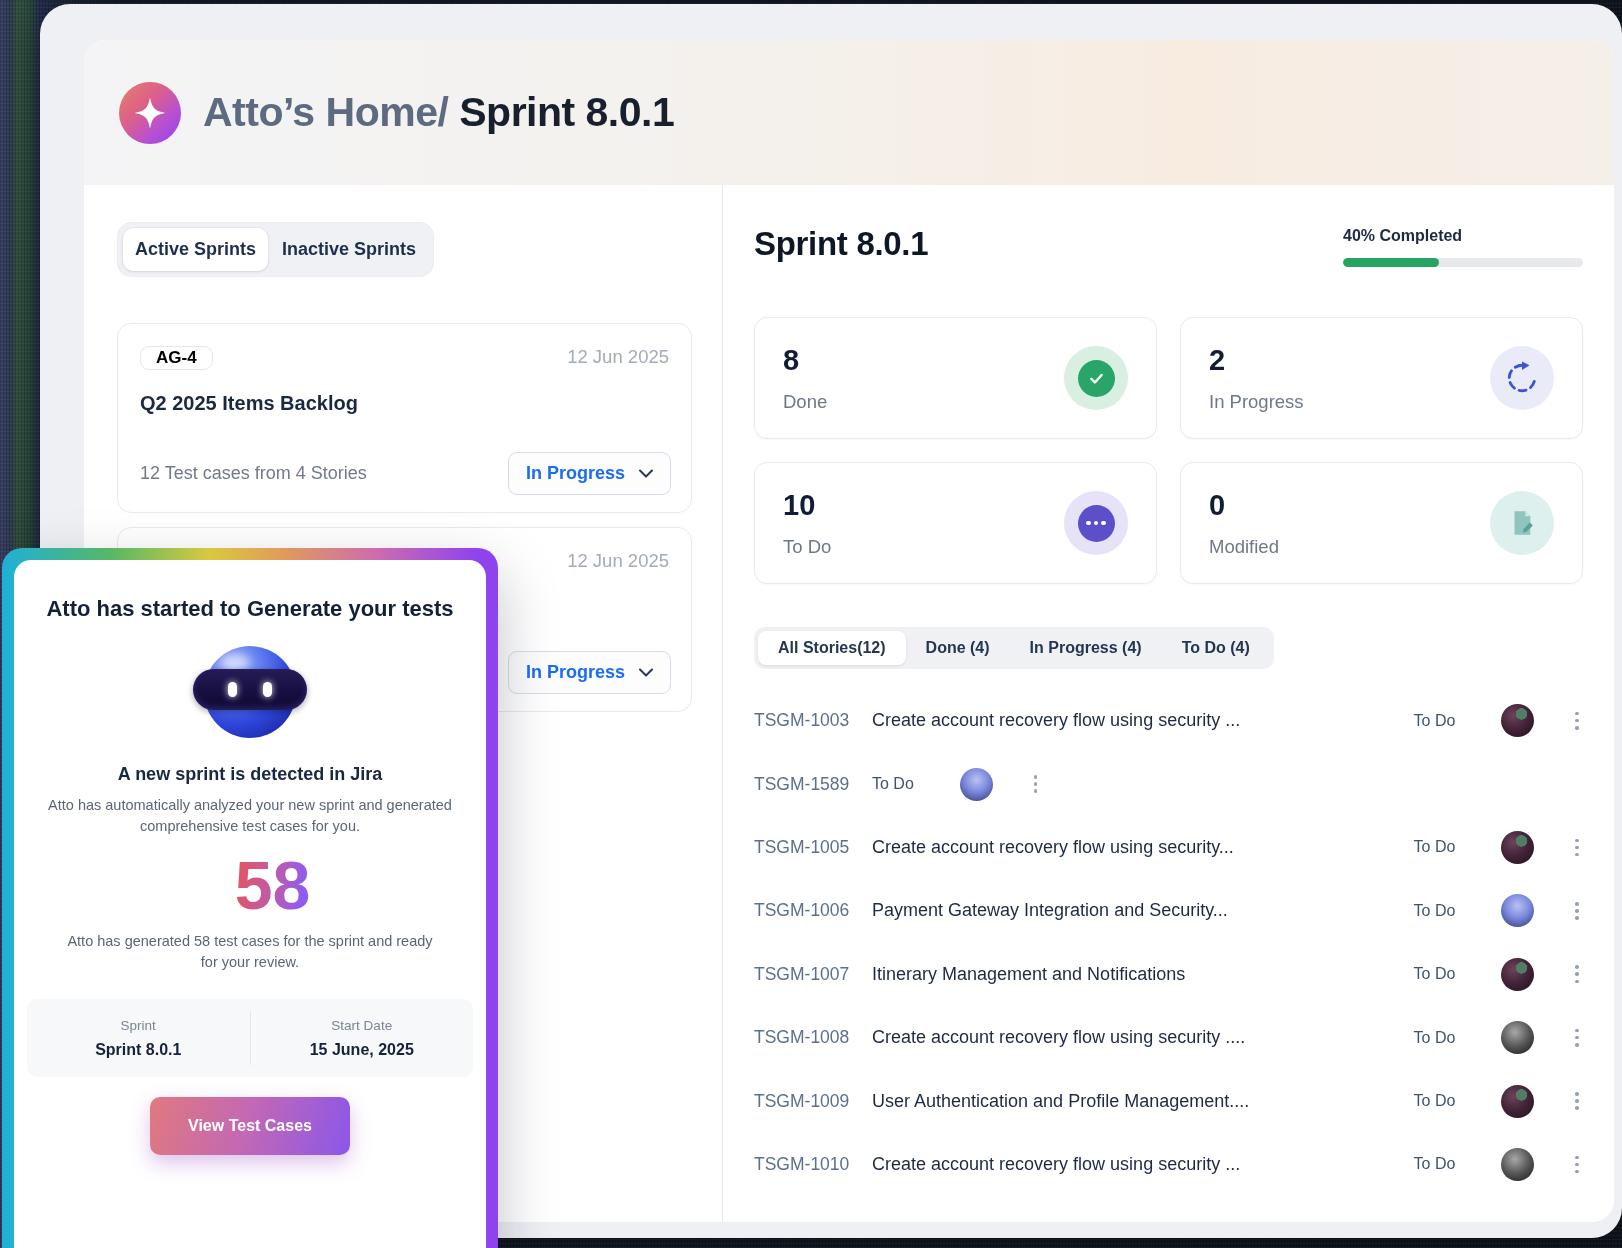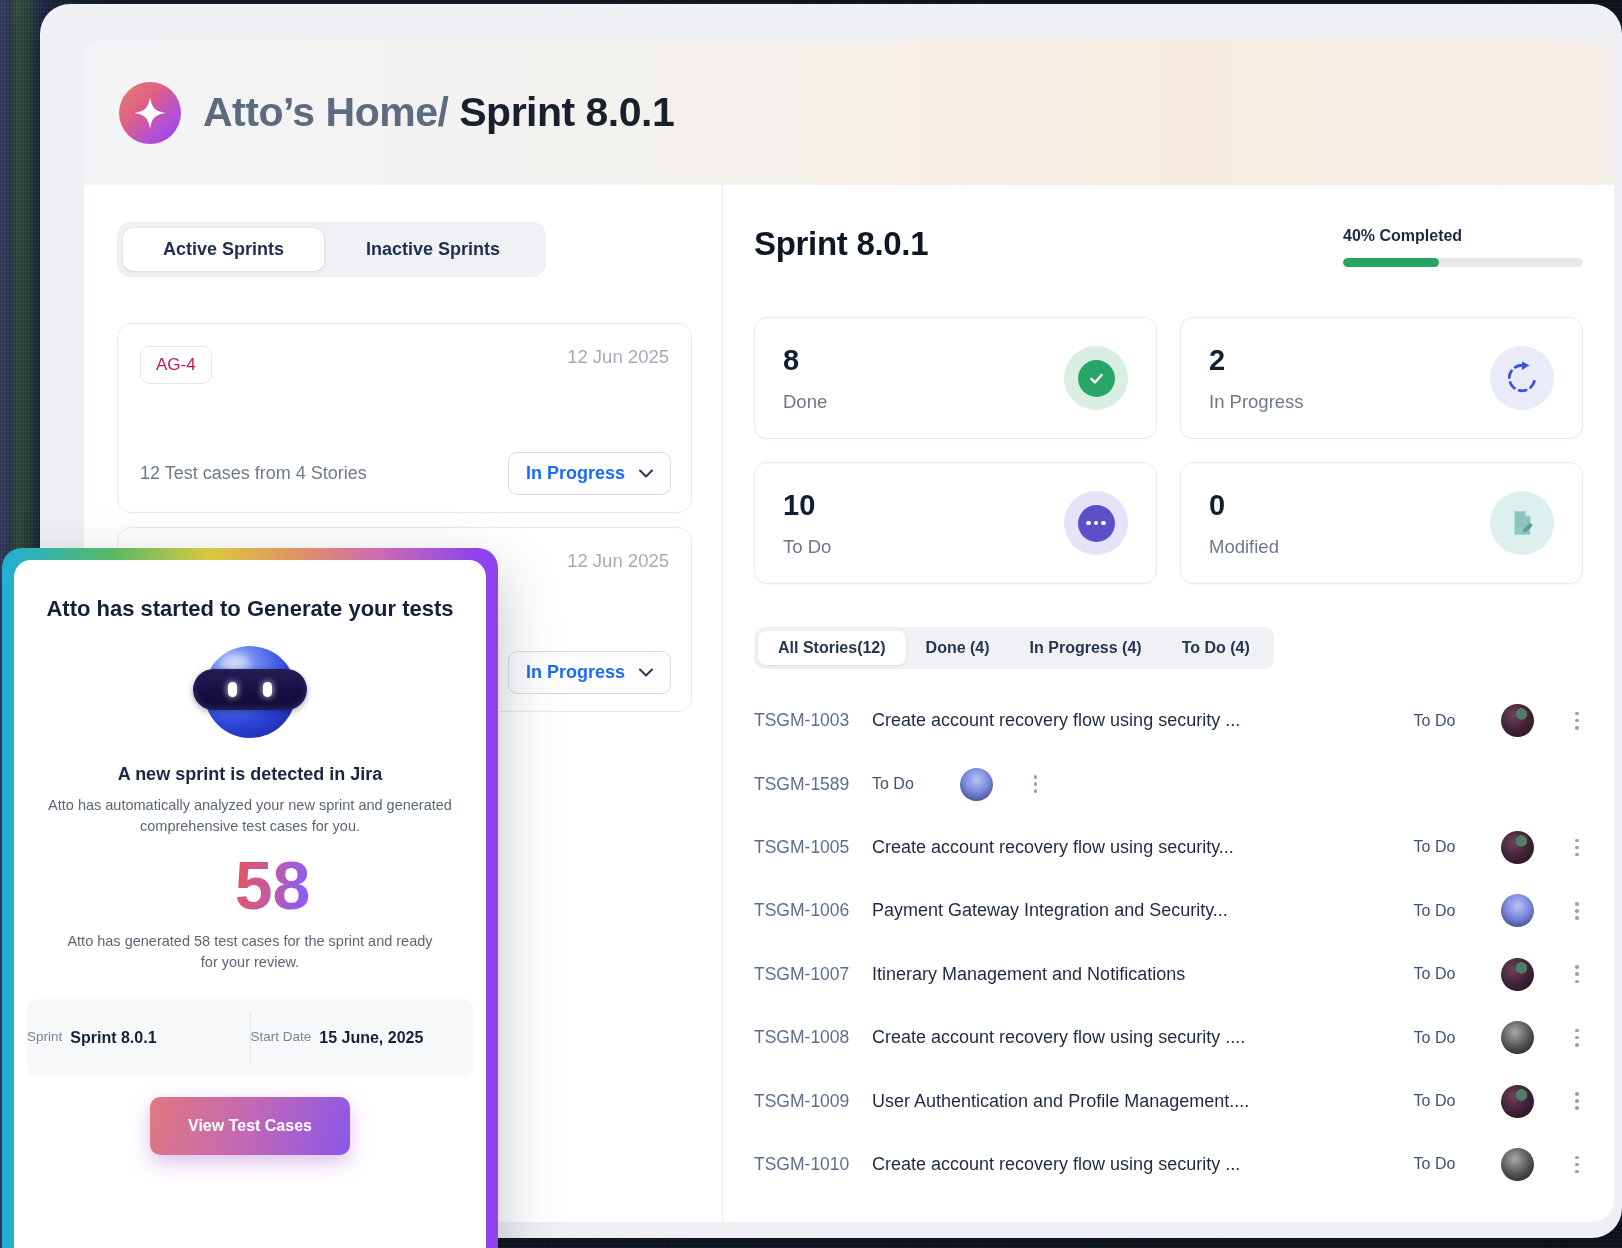--- a/index.html
+++ b/index.html
@@ -44,36 +44,36 @@
   .content { flex:1; display:flex; background:#ffffff; min-height:0; }
   .left-panel  { width:639px; flex:0 0 639px; border-right:1px solid #e7e9ed; padding:37px 30px 0 33px; position:relative; }
   .right-panel { flex:1; padding:36px 31px 0 31px; position:relative; }
 
   
   .seg-tabs {
     display:inline-flex; background:#f0f1f4; border:1px solid #ebecf0;
     border-radius:14px; padding:5px; gap:2px;
   }
   .seg-tab {
-    padding:11px 40px; font-size:18px; font-weight:700; color:#1e2f4d;
+    padding:11px 12px; font-size:18px; font-weight:700; color:#1e2f4d;
     border-radius:10px; cursor:pointer; white-space:nowrap;
   }
   .seg-tab.active { background:#ffffff; box-shadow:0 1px 3px rgba(20,30,60,0.10), 0 0 0 1px rgba(20,30,60,0.03); }
 
   
   .sprint-card {
     border:1px solid #e7e9ed; border-radius:14px; background:#fff;
     position:relative; padding:22px;
   }
   .card-1 { margin-top:46px; height:190px; }
   .card-2 { margin-top:14px; height:185px; }
   .card-head { display:flex; justify-content:space-between; align-items:flex-start; }
   .chip {
-    border:1px solid #e3e6ea; border-radius:9px; padding:8px 15px;
-    font-size:17px; color:#be185d; font-weight:400;
+    border:1px solid #e3e6ea; border-radius:9px; padding:1px 15px;
+    font-size:17px; color:#000000; font-weight:700;
   }
   .card-date { color:#a3abb8; font-size:18.5px; }
   .card-title { margin-top:22px; font-size:20px; font-weight:700; color:#1c2840; }
   .card-foot {
     position:absolute; left:22px; right:20px; bottom:17px;
     display:flex; justify-content:space-between; align-items:center;
   }
   .card-sub { color:#707a89; font-size:18px; }
   .status-btn {
     display:inline-flex; align-items:center; gap:14px;
@@ -168,21 +168,21 @@
   .big-count {
     margin-top:14px; font-size:68px; font-weight:700; line-height:1;
     background:linear-gradient(100deg, #e05666 10%, #c05ba8 50%, #8b5cf6 90%);
     -webkit-background-clip:text; background-clip:text; color:transparent;margin-left:45px;
   }
   .count-caption { margin-top:12px; font-size:14.5px; line-height:1.45; color:#5b6675; max-width:380px; }
   .info-band {
     margin-top:26px; width:446px; height:78px; background:#f7f8fa; border-radius:10px;
     display:flex; align-items:center;
   }
-  .info-col { flex:1; display:flex; flex-direction:row; gap:8px; }
+  .info-col { flex:1; display:flex; flex-direction:column; gap:8px; }
   .info-divider { width:1px; height:54px; background:#e2e5ea; }
   .info-label { font-size:13.5px; color:#7b8596; }
   .info-value { font-size:16px; font-weight:700; color:#16213a; }
   .cta-btn {
     margin-top:20px; width:200px; height:58px; border:none; border-radius:10px; cursor:pointer;
     background:linear-gradient(105deg, #e0797f 0%, #c368b4 48%, #8a57ea 100%);
     color:#ffffff; font-size:16px; font-weight:700; font-family:"Liberation Sans", sans-serif;
     box-shadow:0 8px 20px rgba(160,80,200,0.35);
   }
 
@@ -213,20 +213,21 @@
           <div class="seg-tabs">
             <div class="seg-tab active">Active Sprints</div>
             <div class="seg-tab">Inactive Sprints</div>
           </div>
 
           <div class="sprint-card card-1">
             <div class="card-head">
               <span class="chip">AG-4</span>
               <span class="card-date">12 Jun 2025</span>
             </div>
+            <div class="card-title">Q2 2025 Items Backlog</div>
             <div class="card-foot">
               <span class="card-sub">12 Test cases from 4 Stories</span>
               <span class="status-btn">
                 <span>In Progress</span>
                 <svg width="14" height="9" viewBox="0 0 14 9">
                   <polyline points="1,1.5 7,7.5 13,1.5" fill="none" stroke="#2b3650" stroke-width="2" stroke-linecap="round" stroke-linejoin="round"></polyline>
                 </svg>
               </span>
             </div>
           </div>

